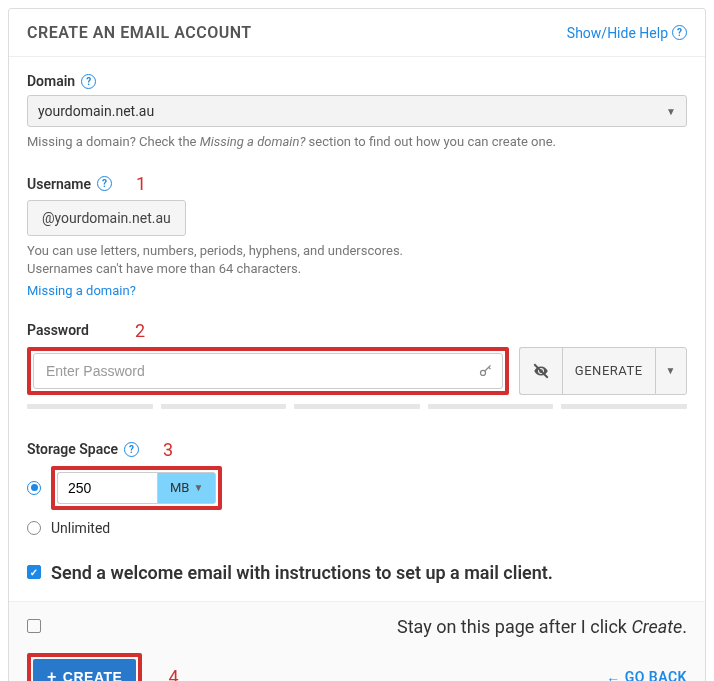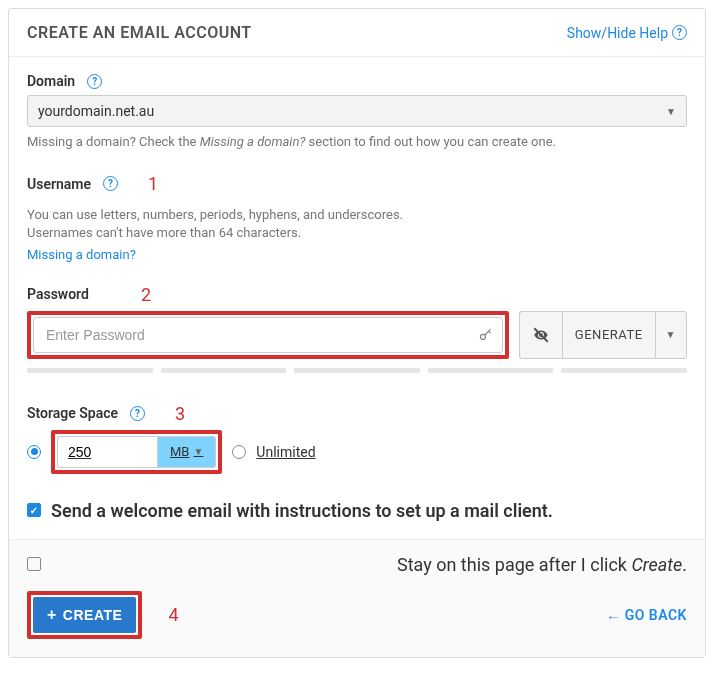--- a/index.html
+++ b/index.html
@@ -40,21 +40,21 @@
   }
   .panel-body {
     padding: 16px 18px 4px 18px;
   }
   .field-group {
     margin-bottom: 22px;
   }
   .label-row {
     display: flex;
     align-items: center;
-    gap: 12px;
+    gap: 6px;
     margin-bottom: 6px;
   }
   .label {
     font-weight: 600;
     font-size: 14px;
     color: #333;
   }
   .help-icon {
     display: inline-flex;
     align-items: center;
@@ -164,23 +164,22 @@
   .pw-btn.gen { border-right: none; }
   .pw-btn.dd { border-radius: 0 3px 3px 0; padding: 9px 10px; }
   .strength-bars {
     display: flex;
     gap: 8px;
     margin-top: 9px;
   }
   .bar { flex: 1; height: 5px; background: #e6e6e6; border-radius: 1px; }
   .storage-opts {
     display: flex;
-    flex-direction: row;
+    flex-direction: column;
     gap: 10px;
-    text-decoration: underline;
   }
   .radio-row {
     display: flex;
     align-items: center;
     gap: 10px;
   }
   .radio {
     width: 14px; height: 14px;
     border-radius: 50%;
     border: 1.5px solid #888;
@@ -298,20 +297,21 @@
       </div>
     </div>
 
     <div class="field-group">
       <div class="label-row">
         <span class="label">Username</span>
         <span class="help-icon">?</span>
         <span class="annot-num">1</span>
       </div>
       <div class="input-row">
+        <div class="suffix-box">@yourdomain.net.au</div>
       </div>
       <div class="hint">
         <div>You can use letters, numbers, periods, hyphens, and underscores.</div>
         <div>Usernames can't have more than 64 characters.</div>
       </div>
       <div class="link" style="margin-top:4px;">Missing a domain?</div>
     </div>
 
     <div class="field-group">
       <div class="label-row">

